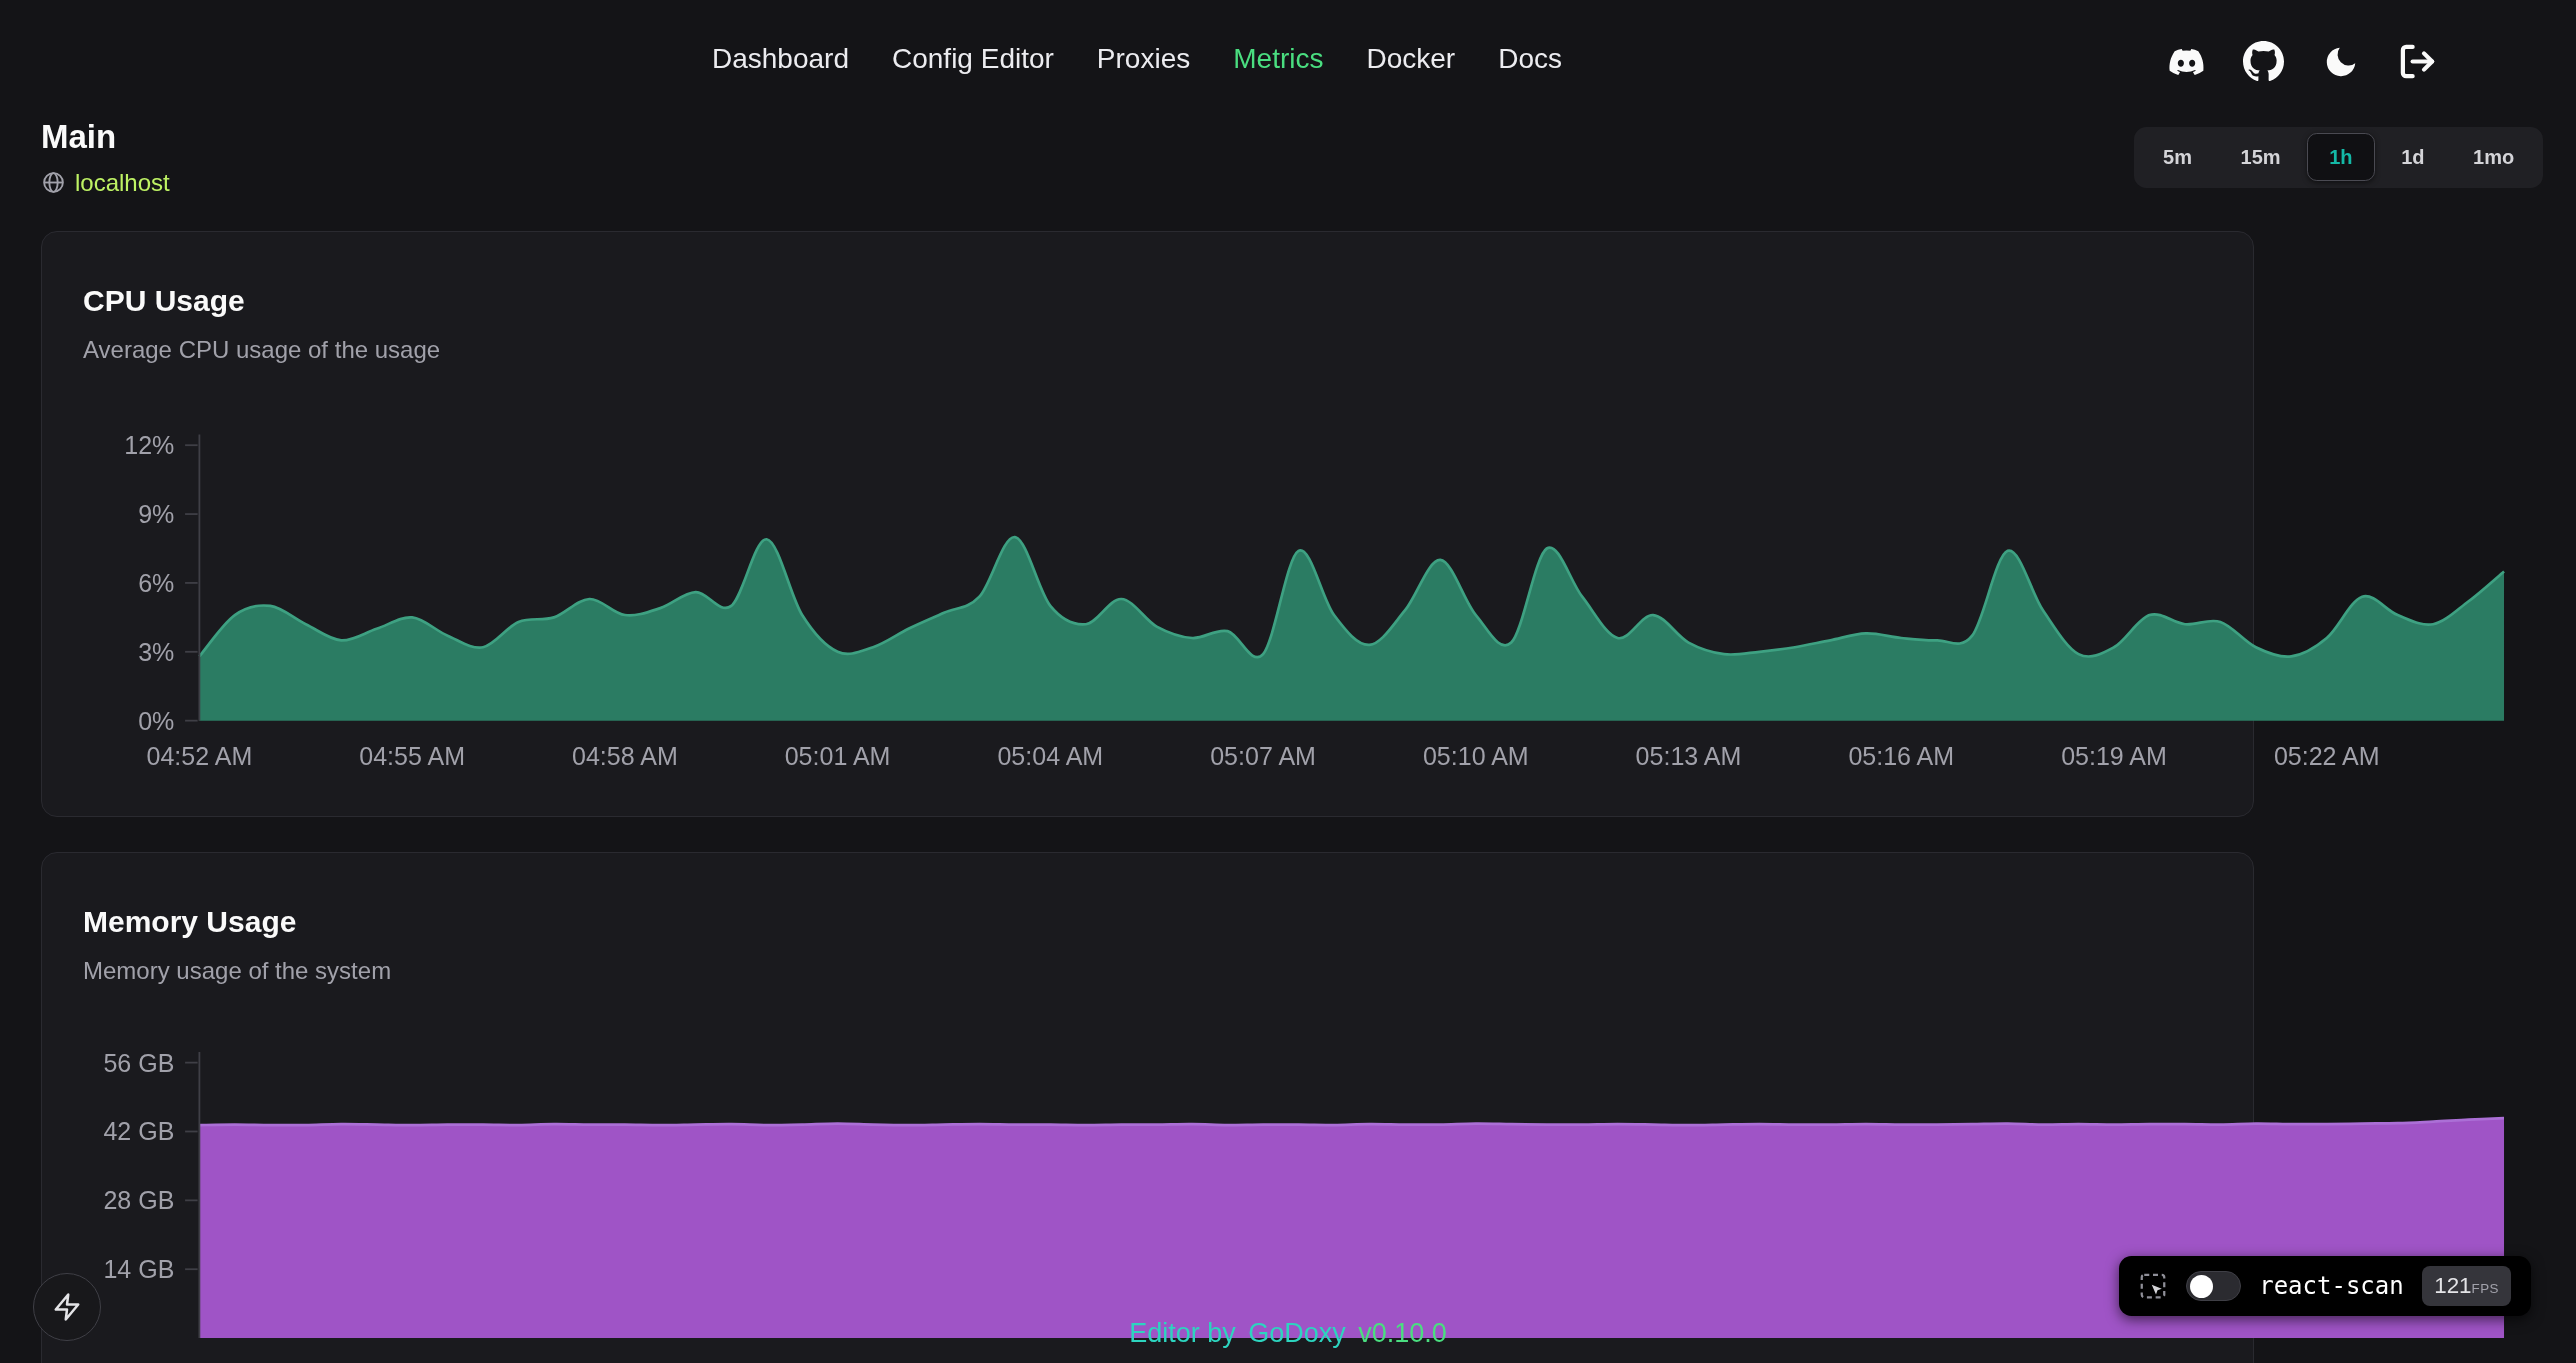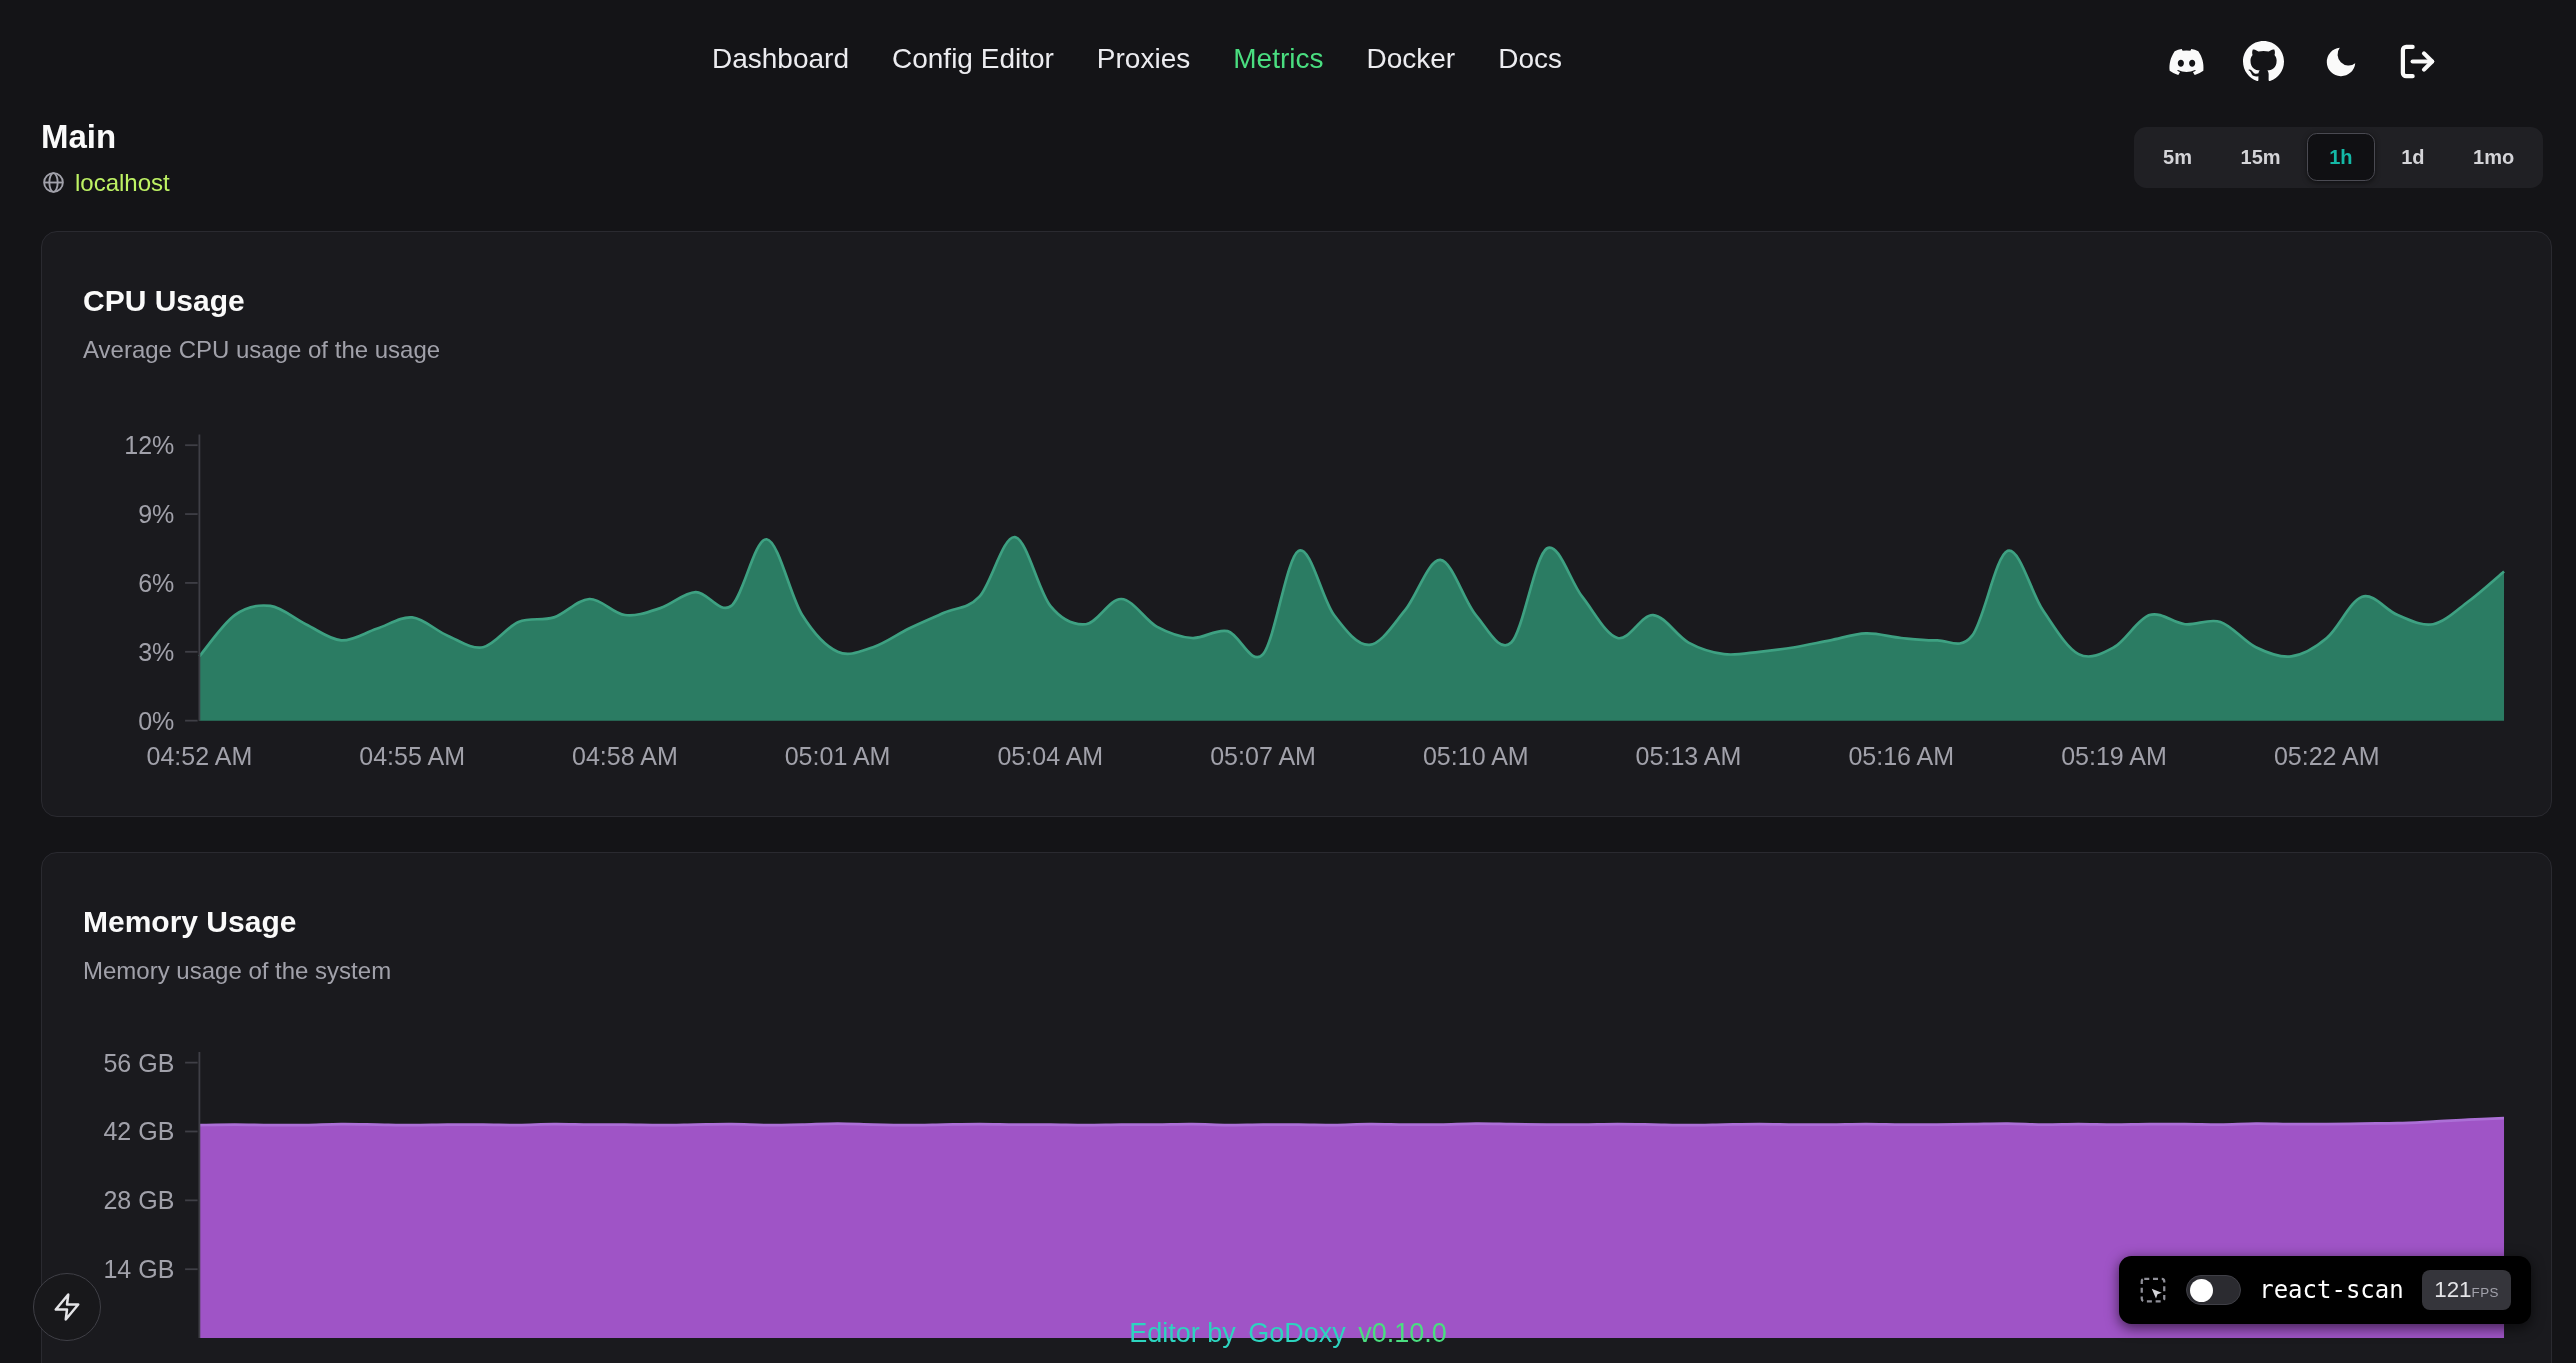--- a/index.html
+++ b/index.html
@@ -24,38 +24,38 @@
   .site { position:absolute; left:41px; top:118px; }
   .site-name { font-size:33px; font-weight:600; color:#fafafa; }
   .site-host { display:flex; align-items:center; gap:9px; margin-top:12.5px; color:#bef264; font-size:24px; }
 
   
   .range { position:absolute; top:127px; right:33px; background:#202024; border-radius:12.5px; padding:6.3px; display:flex; gap:3.6px; align-items:center; }
   .range-btn { font-size:20px; font-weight:600; color:#d4d4d8; padding:11.6px 21.5px; border-radius:9.8px; background:transparent; border:0.9px solid transparent; font-family:"Liberation Sans", sans-serif; }
   .range-btn.active { background:#101013; border-color:#4a4a52; color:#14b8a6; box-shadow:0 1.8px 5.4px rgba(0,0,0,.5); }
 
   
-  .card { position:absolute; left:41px; width:2511px; background:#1a1a1e; border:0.9px solid #2a2a30; border-radius:16px; }
+  .card { position:absolute; left:41px; width:2213px; background:#1a1a1e; border:0.9px solid #2a2a30; border-radius:16px; }
   #cpu-card { top:231px; height:586px; }
   #mem-card { top:852px; height:680px; }
   .card-title { font-size:30px; font-weight:600; color:#fafafa; margin:52px 0 0 41px; }
   .card-subtitle { font-size:24px; color:#a1a1aa; margin:18px 0 0 41px; }
   .chart-svg { position:absolute; left:0; top:179px; width:2513px; height:385px; }
   .tick { font-size:28px; fill:#a1a1aa; font-family:"Liberation Sans", sans-serif; }
 
   
   .footer { position:absolute; left:0; right:0; bottom:14.3px; display:flex; justify-content:center; gap:12.5px; font-size:27px; z-index:30; }
   .f-teal { color:#2dd4bf; }
   .f-green { color:#4ade80; }
 
   
   .zap-btn { position:absolute; left:33px; top:1273px; width:68px; height:68px; border-radius:50%; border:1.8px solid #3f3f46; background:#18181b; display:flex; align-items:center; justify-content:center; z-index:40; }
 
   
-  .rscan { position:absolute; top:1256px; right:45px; height:68px; background:#000; border-radius:12.5px; display:flex; align-items:center; gap:18px; padding:0 19.7px; z-index:40; box-shadow:0 3.6px 12.5px rgba(0,0,0,.6); }
+  .rscan { position:absolute; top:1256px; right:45px; height:60px; background:#000; border-radius:12.5px; display:flex; align-items:center; gap:18px; padding:0 19.7px; z-index:40; box-shadow:0 3.6px 12.5px rgba(0,0,0,.6); }
   .rs-toggle { width:55px; height:30px; border-radius:15px; background:#2b2b30; border:0.9px solid #3f3f46; position:relative; }
   .rs-knob { position:absolute; left:2.7px; top:2.7px; width:23px; height:23px; border-radius:50%; background:#fff; }
   .rs-label { font-family:"DejaVu Sans Mono", monospace; font-size:24px; color:#fff; }
   .rs-badge { background:#35353b; border-radius:8px; padding:7.2px 12.5px; display:flex; align-items:baseline; gap:0; }
   .rs-fps { font-size:22.4px; color:#e4e4e7; font-family:"Liberation Sans", sans-serif; }
   .rs-fps-unit { font-size:13.4px; color:#a1a1aa; letter-spacing:0.4px; }
 </style>
 </head>
 <body>
 

